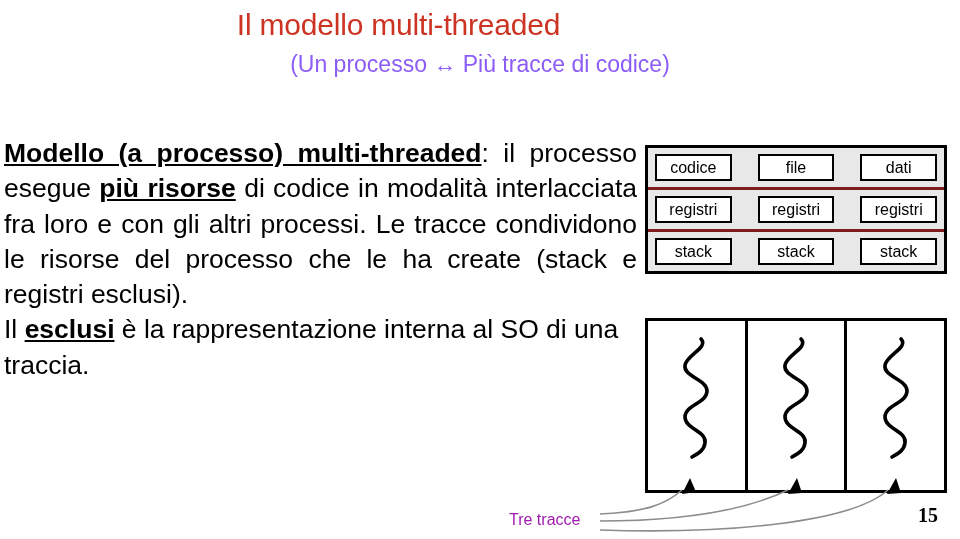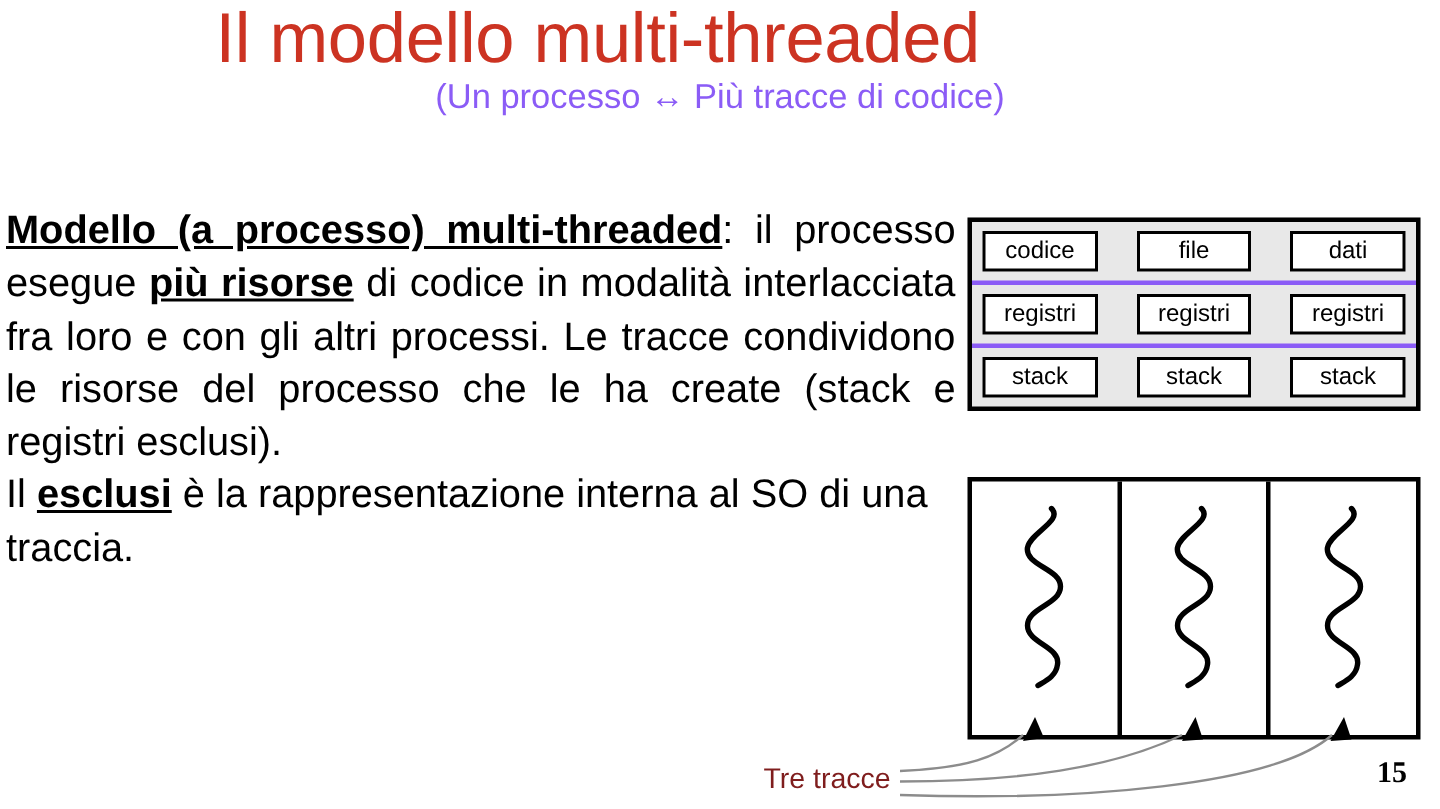--- a/index.html
+++ b/index.html
@@ -15,21 +15,21 @@
     position: relative;
   }
 
   
   #slide-title {
     position: absolute;
     left: 0;
     top: 2px;
     width: 797px;
     text-align: center;
-    font-size: 47px;
+    font-size: 30px;
     line-height: 46px;
     font-weight: 400;
     color: #cc3322;
     letter-spacing: -0.2px;
     white-space: nowrap;
   }
   #slide-subtitle {
     position: absolute;
     left: 0;
     top: 50px;
@@ -78,21 +78,21 @@
     box-sizing: border-box;
   }
   .res-row {
     display: flex;
     justify-content: center;
     padding: 6px 7px;
     box-sizing: border-box;
     gap: 26px;
   }
   .res-row + .res-row {
-    border-top: 3px solid #8b5cf6;
+    border-top: 3px solid #7f1d1d;
   }
   .res-cell {
     width: 87px;
     height: 27px;
     border: 2px solid #000000;
     background: #ffffff;
     box-sizing: border-box;
     display: flex;
     align-items: center;
     justify-content: center;
@@ -125,23 +125,23 @@
     left: 50%;
     top: 14px;
     transform: translateX(-50%);
   }
 
   
   #tre-tracce-label {
     position: absolute;
     left: 509px;
     top: 508px;
-    font-size: 19px;
+    font-size: 16px;
     line-height: 24px;
-    color: #7f1d1d;
+    color: #a21caf;
     white-space: nowrap;
   }
   #connectors {
     position: absolute;
     left: 0;
     top: 0;
     width: 960px;
     height: 539px;
     pointer-events: none;
   }

